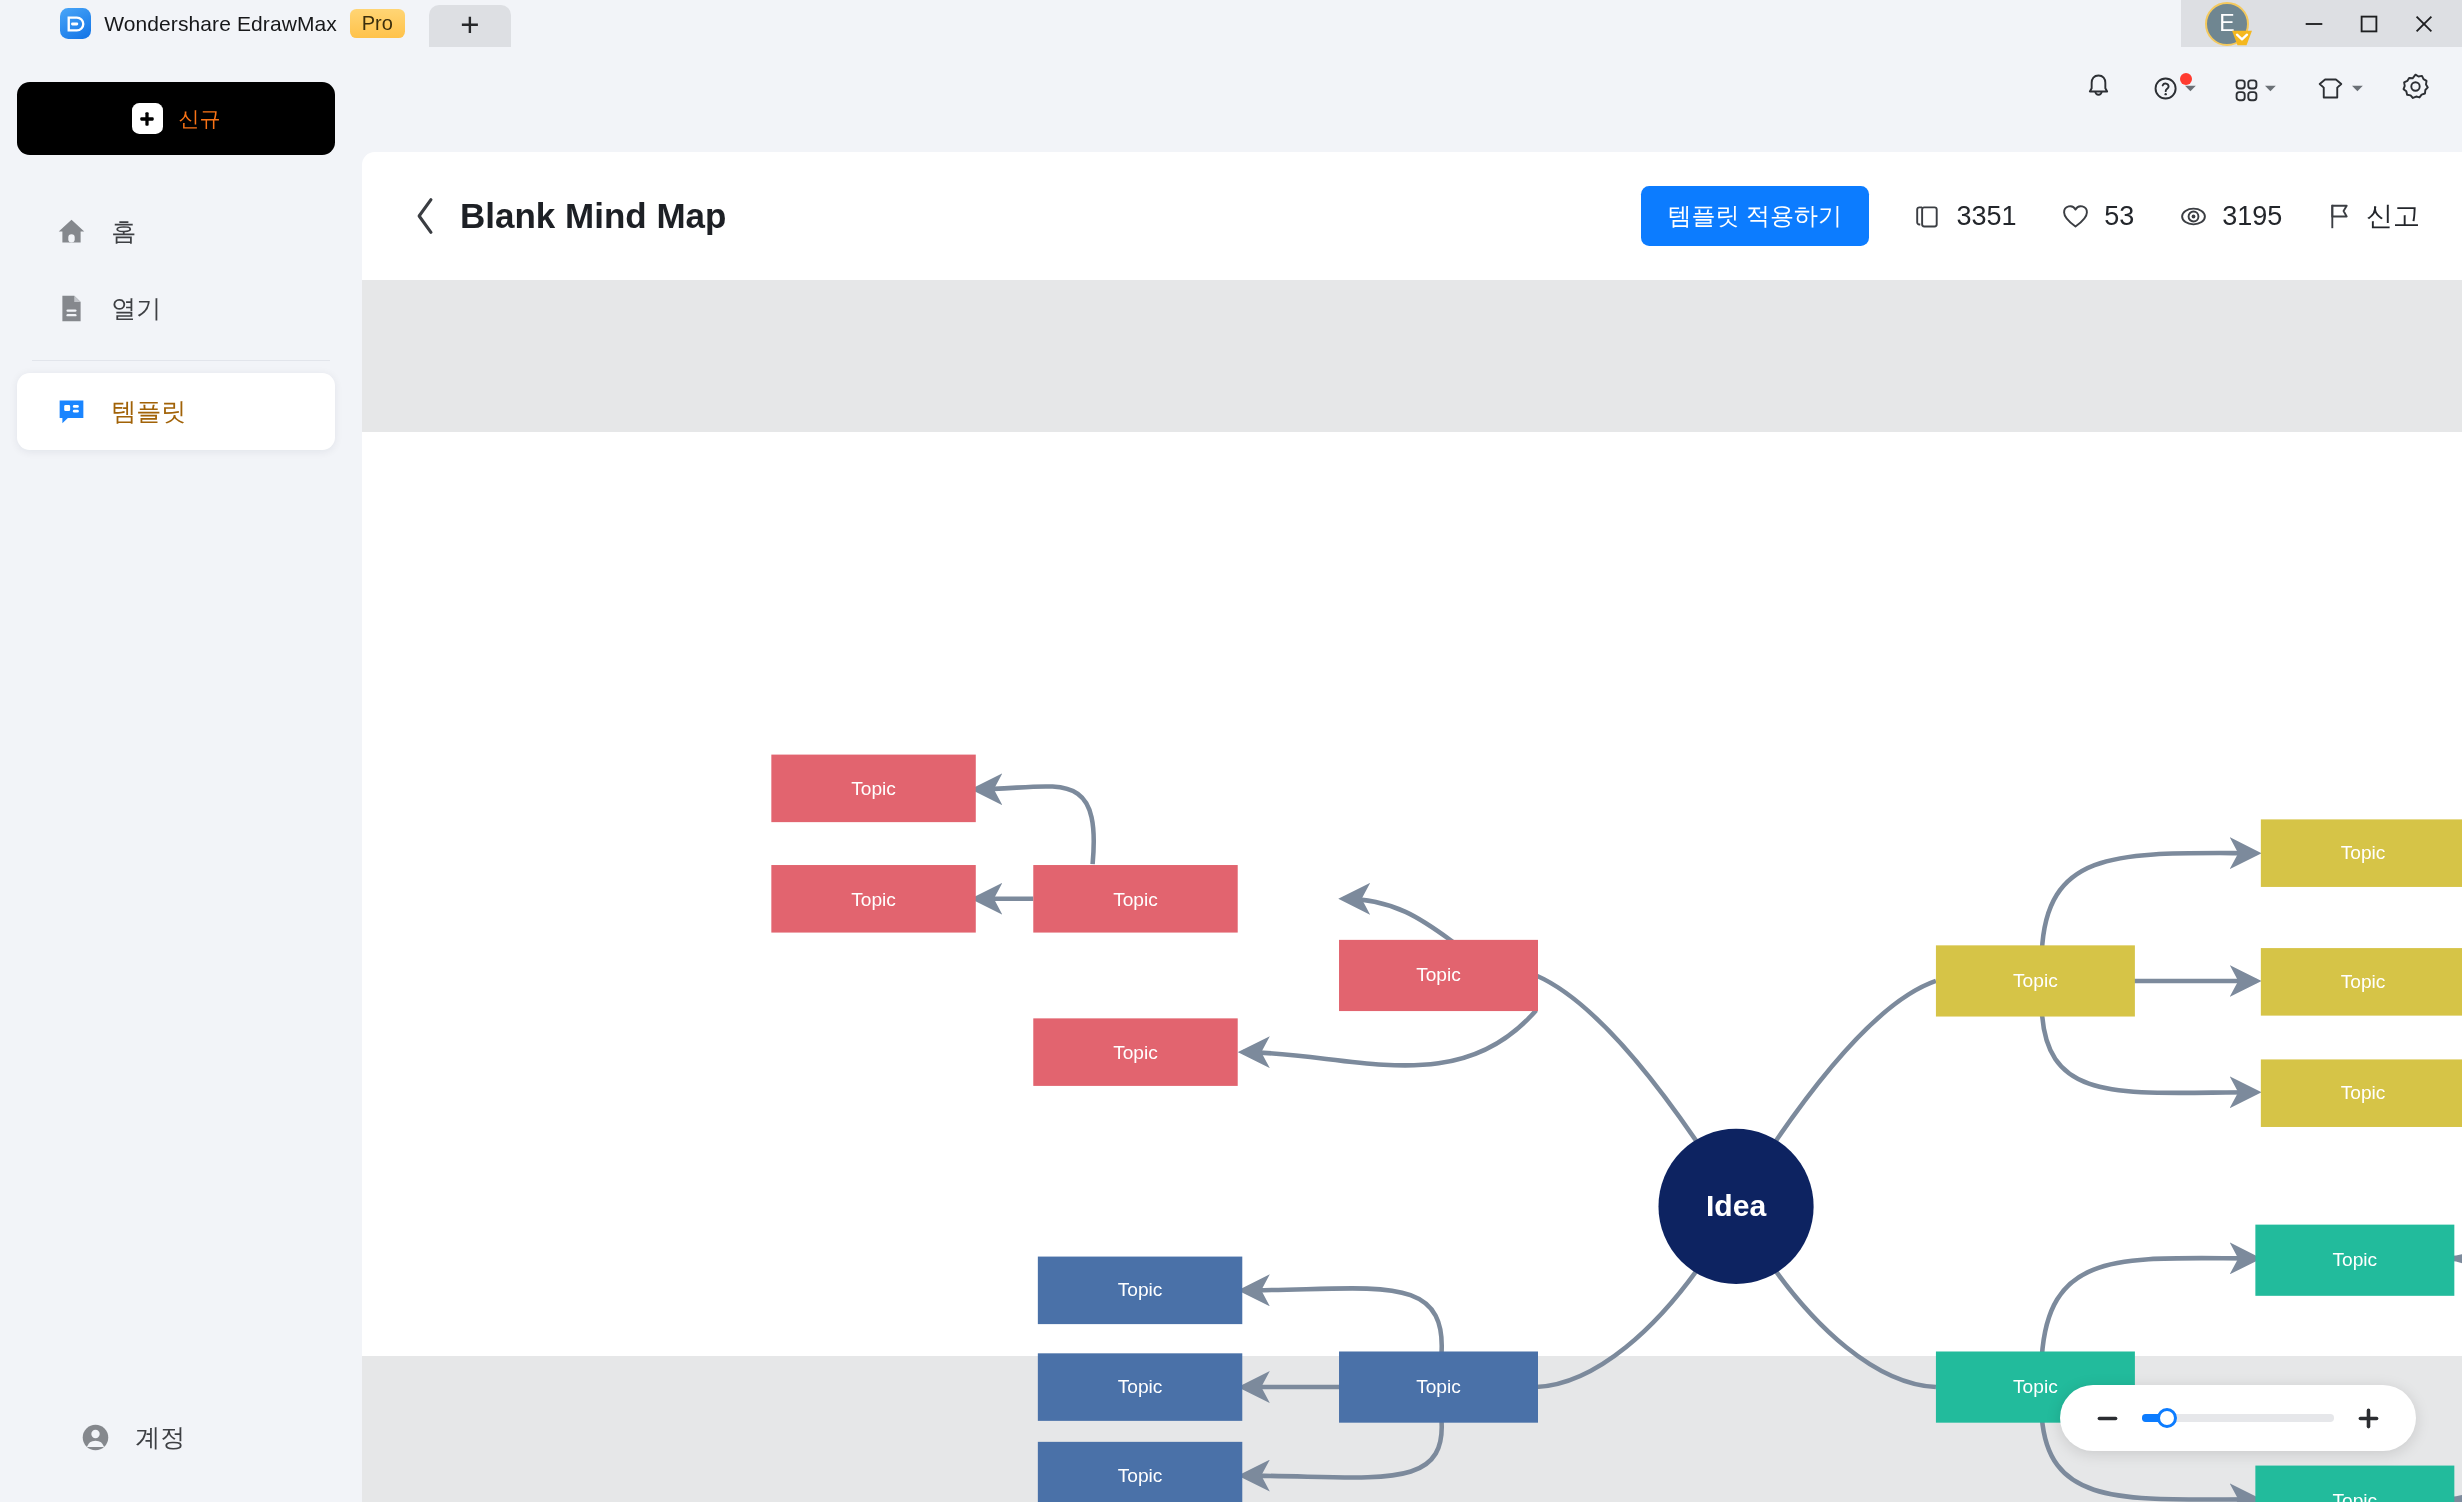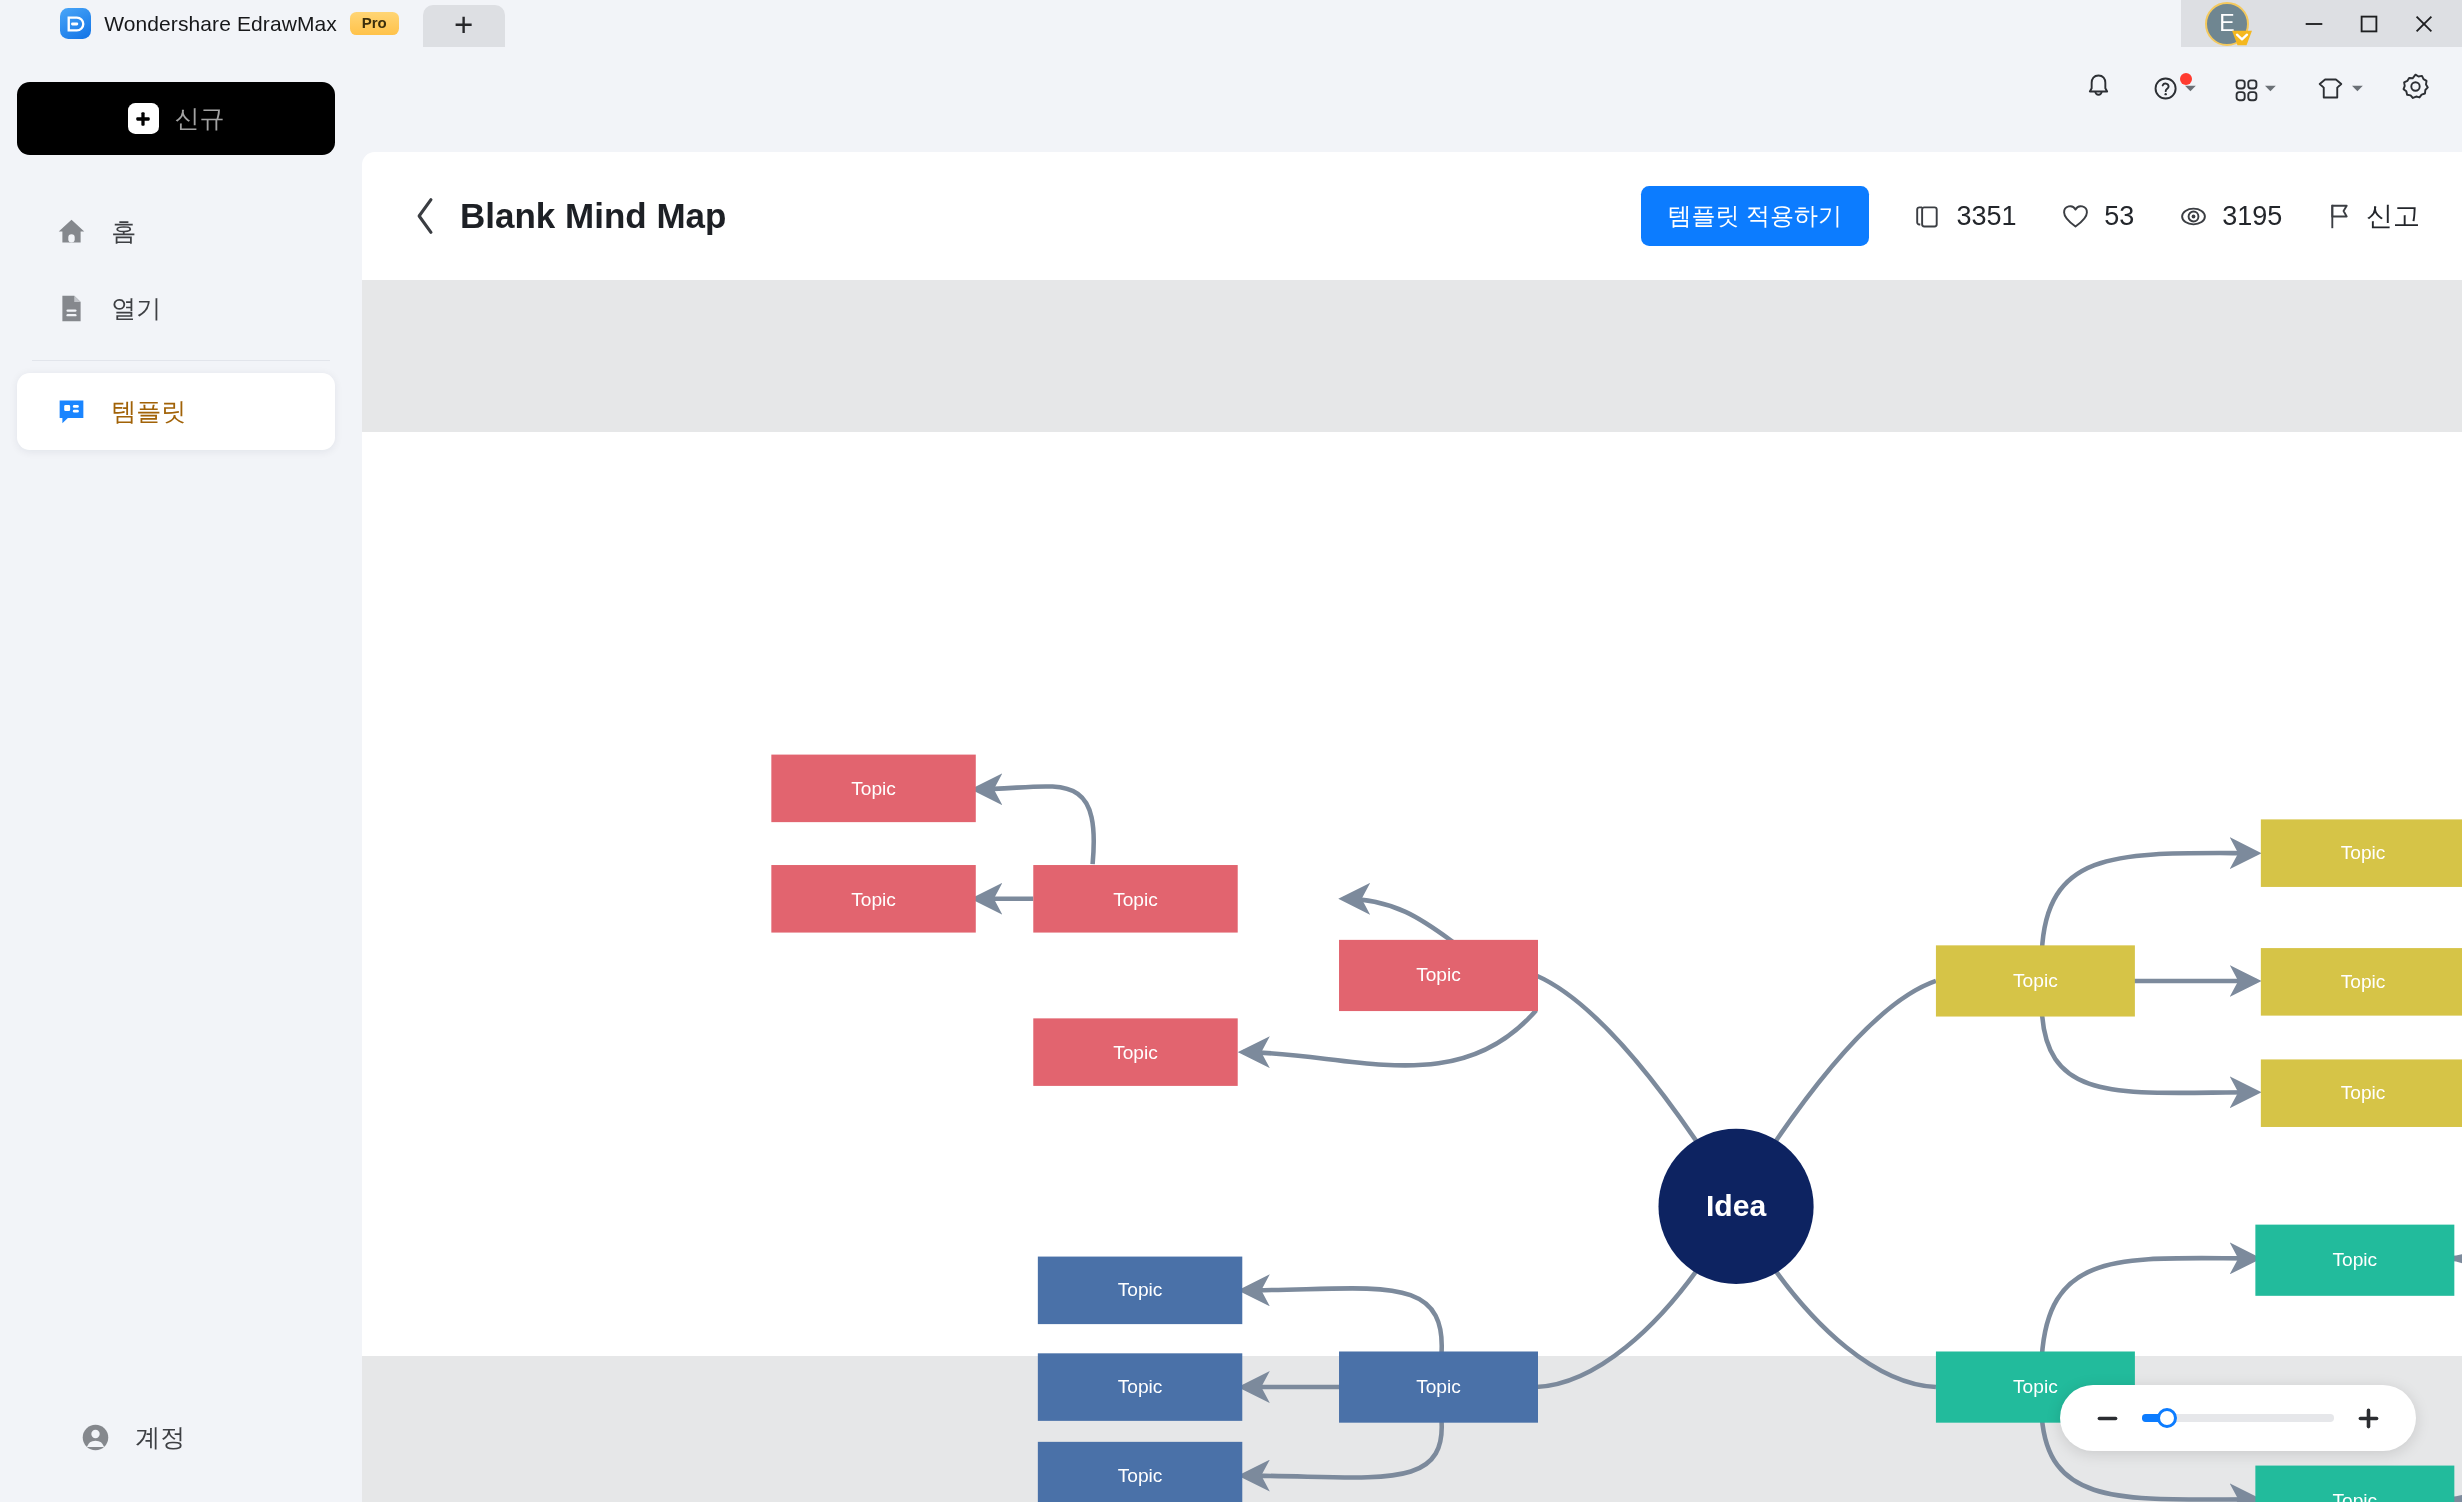--- a/index.html
+++ b/index.html
@@ -25,21 +25,21 @@
   .applogo {
     width: 31px; height: 31px; border-radius: 8.2px;
     background: linear-gradient(150deg, #49a6f8 0%, #1273e6 100%);
     display: flex; align-items: center; justify-content: center;
     flex: none;
   }
   .applogo svg { display: block; }
   .app-title { font-size: 21px; color: #17181a; white-space: nowrap; letter-spacing: 0.1px; }
   .pro-badge {
     background: linear-gradient(180deg, #ffd575 0%, #ffc24a 100%);
-    color: #3c2f0d; font-size: 15px; font-weight: 700;
+    color: #3c2f0d; font-size: 20px; font-weight: 400;
     border-radius: 6.4px; padding: 1.8px 12px 3.7px; line-height: 1.2;
   }
   .tab-new {
     height: 42px; width: 82px;
     background: #dddfe3;
     border-radius: 10px 10px 0 0;
     display: flex; align-items: center; justify-content: center;
   }
   .tab-new .plus { font-size: 33px; color: #26272a; font-weight: 300; line-height: 1; margin-top: -2.7px;}
   .win-right {
@@ -77,21 +77,21 @@
     height: 73px; border-radius: 12.8px;
     background: #000;
     display: flex; align-items: center; justify-content: center; gap: 15.5px;
     cursor: pointer;
   }
   .new-btn .plus-sq {
     width: 31px; height: 31px; border-radius: 7.3px; background: #fff;
     display: flex; align-items: center; justify-content: center; flex: none;
   }
   .new-btn .plus-sq svg { display: block; }
-  .new-btn span { color: #a3a3a3; font-size: 25px; }
+  .new-btn span { color: #f97316; font-size: 21px; }
 
   .nav { margin-top: 38px; }
   .nav-item {
     display: flex; align-items: center; gap: 22px;
     height: 77px; margin: 0 27px 0 17.3px;
     padding-left: 37px; border-radius: 12.8px;
     cursor: pointer;
   }
   .nav-item .ico { width: 35px; height: 35px; flex: none; display:flex; align-items:center; justify-content:center;}
   .nav-item .ico svg { display: block; }

